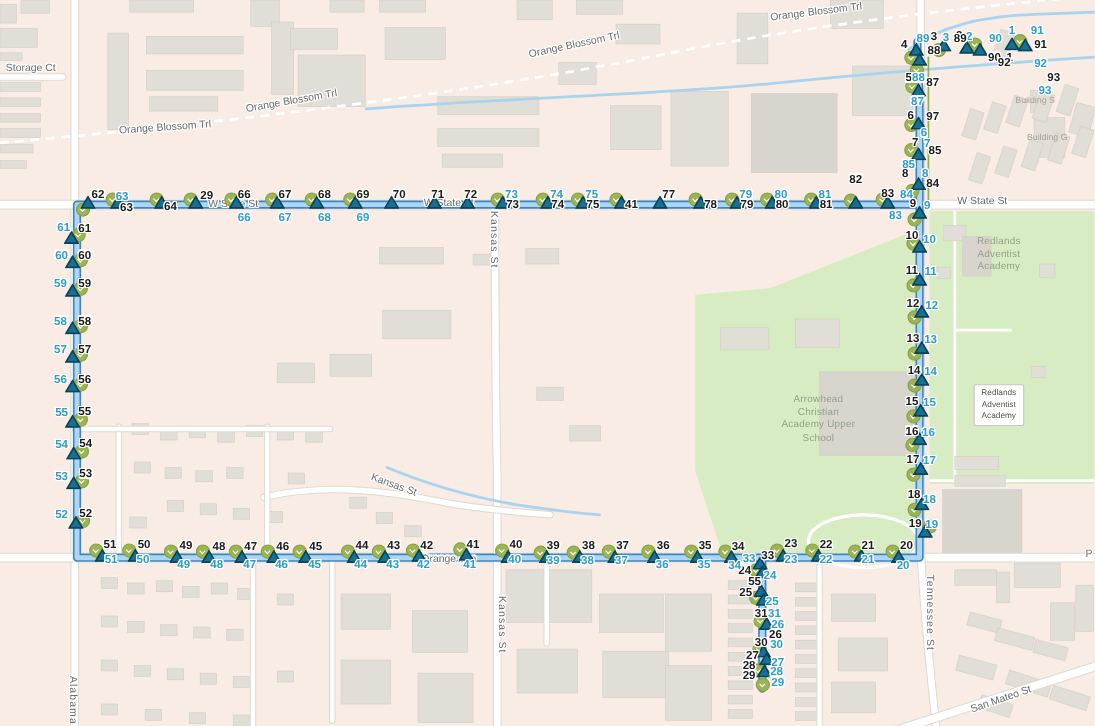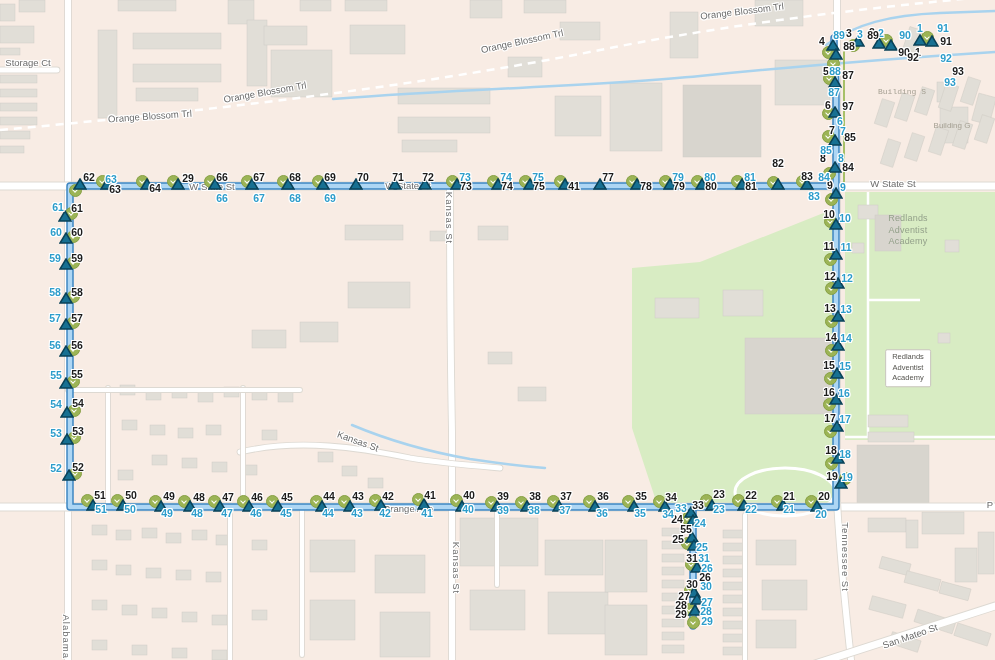--- a/index.html
+++ b/index.html
@@ -267,26 +267,32 @@
       <span class="slabel halo" style="left: 408px; top: 508px;">Orange Ave</span>
       <span class="slabel halo" style="left: 990px; top: 504px;">P</span>
     </div>
 
   <div class="layer">
     <div class="poi" style="left: 908px; top: 368px;">
       <div>Redlands</div>
       <div>Adventist</div>
       <div>Academy</div>
     </div>
+  <div class="alabel" style="left: 744px; top: 381px;">
+        <div>Arrowhead</div>
+        <div>Christian</div>
+        <div>Academy Upper</div>
+        <div>School</div>
+      </div>
       <div class="alabel" style="left: 908px; top: 231px;">
         <div>Redlands</div>
         <div>Adventist</div>
         <div>Academy</div>
       </div>
-      <span class="blabel" style="left: 902px; top: 91px; font-family: Liberation Mono, monospace;">Building S</span>
+      <span class="blabel" style="left: 941px; top: 91px;">Building S</span>
       <span class="blabel" style="left: 952px; top: 125px;">Building G</span>
     </div>
 
   <div class="layer">
       <span class="circ" style="left: 920.5px; top: 30.5px; background: rgb(156, 180, 86); border: 1px solid rgb(135, 160, 68);">
         <i></i>
       </span>
       <span class="tri" style="left: 913px; top: 34px;"><svg width="14" height="12" viewBox="0 0 14 12">
           <polygon points="7,1 13,11 1,11" fill="#177092" stroke="#0a4258" stroke-width="1.5"></polygon>
         </svg></span>

